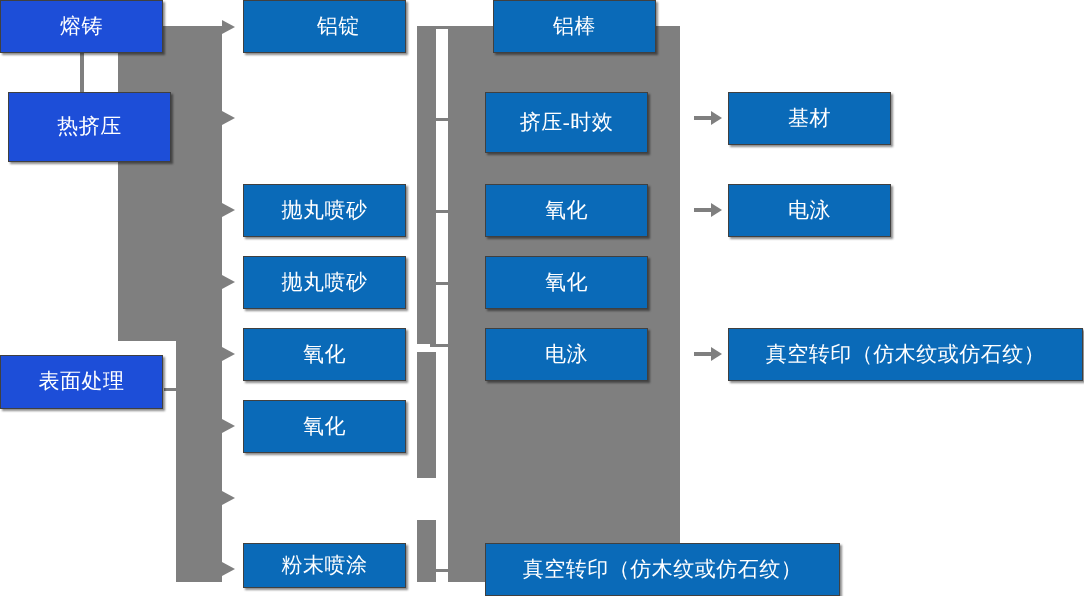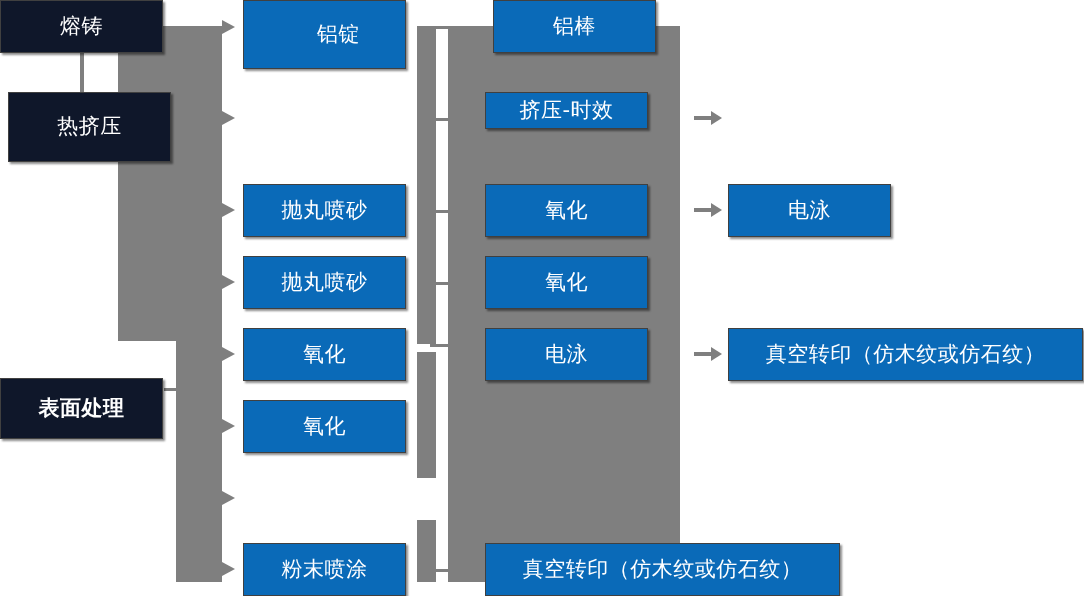--- a/index.html
+++ b/index.html
@@ -72,21 +72,21 @@
     color: #ffffff;
     font-size: 21px;
     line-height: 1.1;
     text-align: center;
     white-space: nowrap;
     border: 1px solid #404040;
     box-shadow: 2px 2px 2px rgba(0,0,0,0.45);
     z-index: 5;
     letter-spacing: 0.5px;
   }
-  .node.dark  { background: #0f172a; }
+  .node.dark  { background: #1d4ed8; }
   .node.light { background: #0a6ab8; }
   .node .lbl { pointer-events: none; }
 </style>
 </head>
 <body>
 
 <div id="canvas">
 
   <div class="gray" style="left:118px; top:26px; width:104px; height:315px;"></div>
   <div class="gray" style="left:176px; top:341px; width:46px; height:241px;"></div>
@@ -129,62 +129,65 @@
     <span class="stem" style="width:17px;"></span>
     <span class="head" style="left:17px;"></span>
   </div>
 
   <div class="node dark" style="left:0px; top:0px; width:163px; height:53px;">
     <span class="lbl">熔铸</span>
   </div>
   <div class="node dark" style="left:8px; top:92px; width:163px; height:70px;">
     <span class="lbl">热挤压</span>
   </div>
-  <div class="node dark" style="left:0px; top:378px; width:163px; height:61px;font-weight:bold;">
+  <div class="node dark" style="left:0px; top:355px; width:163px; height:54px;">
     <span class="lbl">表面处理</span>
   </div>
 
-  <div class="node light" style="left:243px; top:0px; width:163px; height:69px;padding-left:28px;">
+  <div class="node light" style="left:243px; top:0px; width:163px; height:53px;padding-left:28px;">
     <span class="lbl">铝锭</span>
   </div>
   <div class="node light" style="left:243px; top:184px; width:163px; height:53px;">
     <span class="lbl">抛丸喷砂</span>
   </div>
   <div class="node light" style="left:243px; top:256px; width:163px; height:53px;">
     <span class="lbl">抛丸喷砂</span>
   </div>
   <div class="node light" style="left:243px; top:328px; width:163px; height:53px;">
     <span class="lbl">氧化</span>
   </div>
   <div class="node light" style="left:243px; top:400px; width:163px; height:53px;">
     <span class="lbl">氧化</span>
   </div>
-  <div class="node light" style="left:243px; top:543px; width:163px; height:53px;">
+  <div class="node light" style="left:243px; top:543px; width:163px; height:45px;">
     <span class="lbl">粉末喷涂</span>
   </div>
 
   <div class="node light" style="left:485px; top:0px; width:163px; height:53px;margin-left:8px;">
     <span class="lbl">铝棒</span>
   </div>
-  <div class="node light" style="left:485px; top:92px; width:163px; height:37px;">
+  <div class="node light" style="left:485px; top:92px; width:163px; height:61px;font-family:Liberation Serif, serif;">
     <span class="lbl">挤压-时效</span>
   </div>
   <div class="node light" style="left:485px; top:184px; width:163px; height:53px;">
     <span class="lbl">氧化</span>
   </div>
   <div class="node light" style="left:485px; top:256px; width:163px; height:53px;">
     <span class="lbl">氧化</span>
   </div>
   <div class="node light" style="left:485px; top:328px; width:163px; height:53px;">
     <span class="lbl">电泳</span>
   </div>
   <div class="node light" style="left:485px; top:543px; width:355px; height:53px;">
     <span class="lbl">真空转印（仿木纹或仿石纹）</span>
   </div>
 
+  <div class="node light" style="left:728px; top:92px; width:163px; height:53px;">
+    <span class="lbl">基材</span>
+  </div>
   <div class="node light" style="left:728px; top:184px; width:163px; height:53px;">
     <span class="lbl">电泳</span>
   </div>
   <div class="node light" style="left:728px; top:328px; width:355px; height:53px;">
     <span class="lbl">真空转印（仿木纹或仿石纹）</span>
   </div>
 
 </div>
 
 </body></html>

